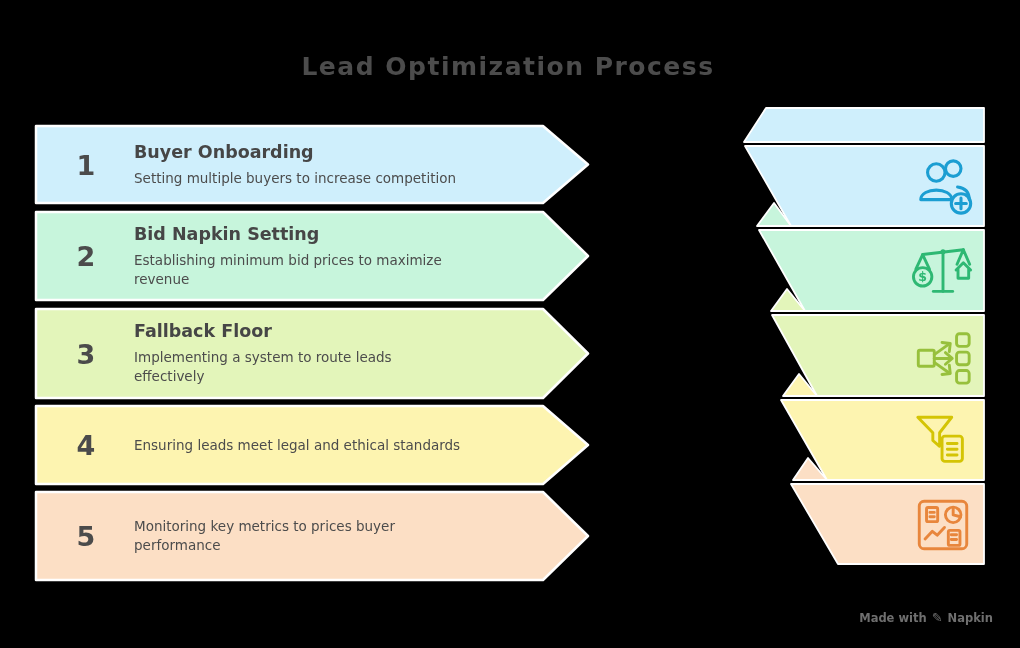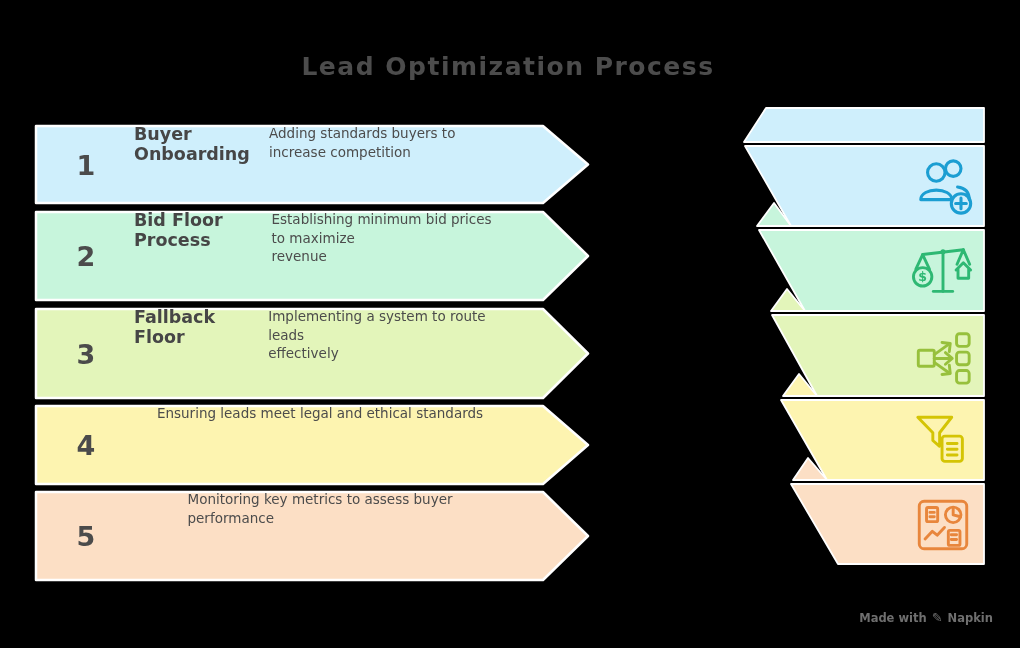--- a/index.html
+++ b/index.html
@@ -12,21 +12,21 @@
     font-size:25px; font-weight:bold; letter-spacing:1.5px; color:#4c4c4c;
   }
   .step { position:absolute; left:34px; width:560px; }
   .band-svg { position:absolute; left:0; top:0; display:block; }
   .num {
     position:absolute; left:32px; top:50%; transform:translateY(-50%);
     width:40px; text-align:center; font-size:27px; font-weight:600; color:#4b4b4b;
   }
   .content {
     position:absolute; left:100px; top:0; bottom:0; width:372px;
-    display:flex; justify-content:center; gap:7px;
+    display:flex; flex-direction:column; justify-content:center; gap:7px;
   }
   .step-title { font-size:17.5px; font-weight:bold; color:#464646; }
   .step-desc  { font-size:13.5px; color:#4c4c4c; line-height:1.38; white-space:pre-line; }
   .ribbon { position:absolute; left:0; top:0; }
   .icon { position:absolute; }
   .watermark {
     position:absolute; top:611px; right:23px; height:18px;
     display:flex; align-items:flex-start; gap:5px;
     color:#6f6f6f; font-size:11.5px; font-weight:600;
   }
@@ -39,31 +39,31 @@
 
   <div class="title">Lead Optimization Process</div>
 
   <div class="step" style="top:124px; height:81px;">
     <svg class="band-svg" width="560" height="81" viewBox="0 0 560 81">
       <polygon points="2,2 509,2 554,40.5 509,79 2,79" stroke="#ffffff" stroke-width="2.5" stroke-linejoin="round" fill="#cfeffc"></polygon>
     </svg>
     <div class="num">1</div>
     <div class="content">
       <div class="step-title">Buyer Onboarding</div>
-      <div class="step-desc">Adding standards buyers to increase competition</div>
+      <div class="step-desc">Setting multiple buyers to increase competition</div>
     </div>
   </div>
 
   <div class="step" style="top:210px; height:92px;">
     <svg class="band-svg" width="560" height="92" viewBox="0 0 560 92">
       <polygon points="2,2 509,2 554,46 509,90 2,90" stroke="#ffffff" stroke-width="2.5" stroke-linejoin="round" fill="#c7f5dc"></polygon>
     </svg>
     <div class="num">2</div>
     <div class="content">
-      <div class="step-title">Bid Floor Process</div>
+      <div class="step-title">Bid Napkin Setting</div>
       <div class="step-desc">Establishing minimum bid prices to maximize
 revenue</div>
     </div>
   </div>
 
   <div class="step" style="top:307px; height:93px;">
     <svg class="band-svg" width="560" height="93" viewBox="0 0 560 93">
       <polygon points="2,2 509,2 554,46.5 509,91 2,91" stroke="#ffffff" stroke-width="2.5" stroke-linejoin="round" fill="#e3f5ba"></polygon>
     </svg>
     <div class="num">3</div>
@@ -83,21 +83,21 @@
       <div class="step-desc">Ensuring leads meet legal and ethical standards</div>
     </div>
   </div>
 
   <div class="step" style="top:490px; height:92px;">
     <svg class="band-svg" width="560" height="92" viewBox="0 0 560 92">
       <polygon points="2,2 509,2 554,46 509,90 2,90" stroke="#ffffff" stroke-width="2.5" stroke-linejoin="round" fill="#fcdfc5"></polygon>
     </svg>
     <div class="num">5</div>
     <div class="content">
-      <div class="step-desc">Monitoring key metrics to assess buyer
+      <div class="step-desc">Monitoring key metrics to prices buyer
 performance</div>
     </div>
   </div>
 
   <svg class="ribbon" width="1020" height="648" viewBox="0 0 1020 648">
     <g stroke="#ffffff" stroke-width="1.8" stroke-linejoin="round">
       <polygon points="766,108 984,108 984,142 744,142" fill="#cfeffc"></polygon>
       <polygon points="745,146 984,146 984,226 791,226" fill="#cfeffc"></polygon>
       <polygon points="757,226 774,203 791,226" fill="#c7f5dc"></polygon>
       <polygon points="759,230 984,230 984,311 805,311" fill="#c7f5dc"></polygon>

